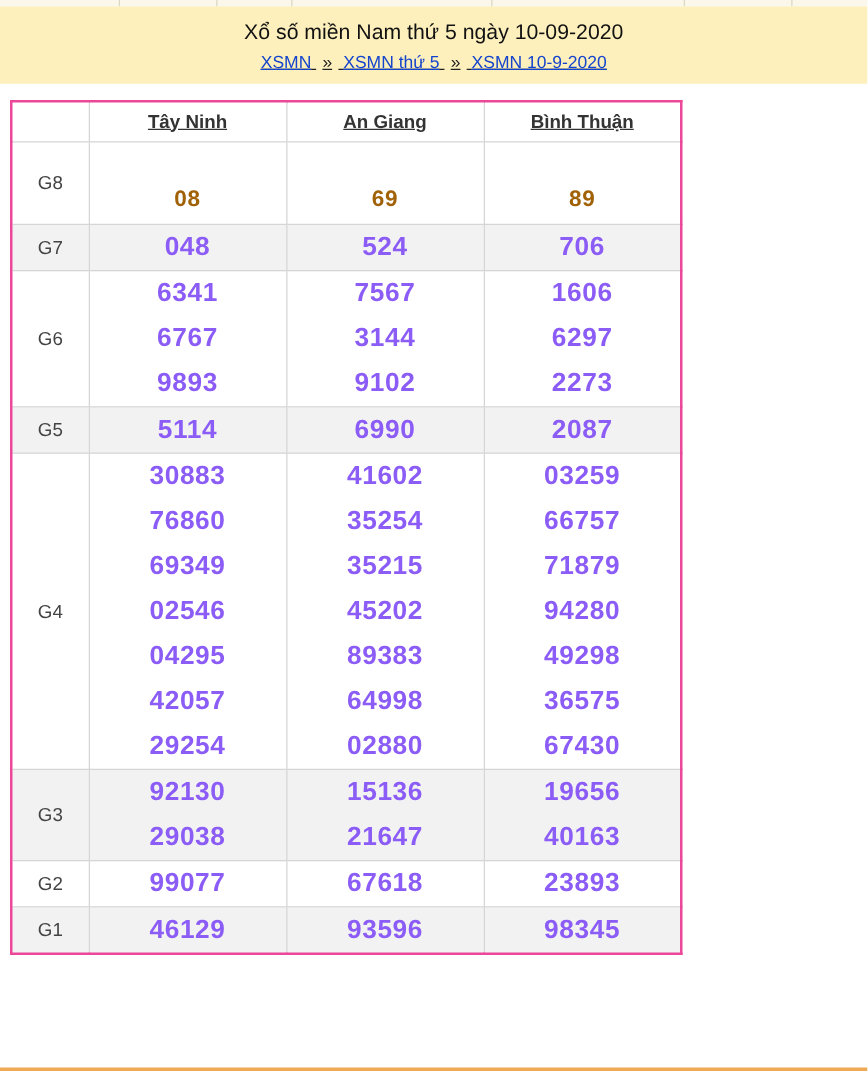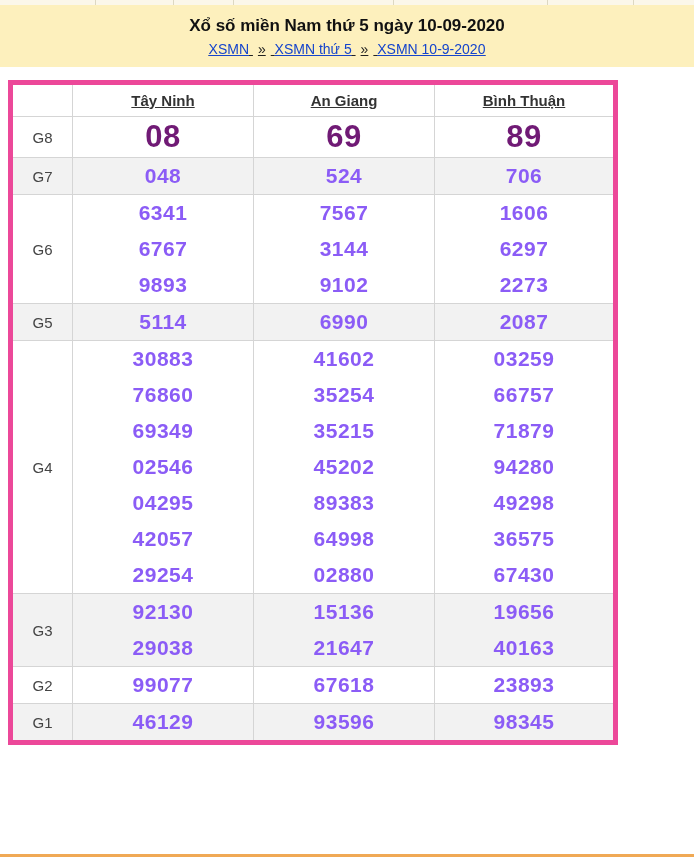--- a/index.html
+++ b/index.html
@@ -6,45 +6,45 @@
   body{
     width:694px;height:857px;overflow:hidden;background:#ffffff;
     font-family:"Liberation Sans","DejaVu Sans",sans-serif;
     position:relative;
   }
   
   .top-strip{height:5px;background:#fbf7ea;position:relative;}
   .top-strip .tab-div{position:absolute;top:0;width:1px;height:5px;background:#ddd8c2;}
   
   .banner{background:#fdf0bd;padding:11px 6px 9px;text-align:center;}
-  .page-title{font-size:17px;font-weight:bold;color:#111;line-height:20px;}
+  .page-title{font-size:17px;font-weight:normal;color:#111;line-height:20px;}
   .breadcrumb{margin-top:5px;font-size:14px;color:#222;line-height:17px;text-decoration:underline;}
   .breadcrumb a{color:#1544cc;text-decoration:underline;cursor:pointer;}
   .breadcrumb .sep{color:#222;margin:0 5px;}
   
   table.results{
-    width:610px;margin:13px 8px 0;border-collapse:collapse;
-    border:5px solid #ec4899;table-layout:fixed;background:#fff;
+    width:538px;margin:13px 8px 0;border-collapse:collapse;
+    border:2px solid #ec4899;table-layout:fixed;background:#fff;
   }
   table.results th, table.results td{border:1px solid #d5d5d5;padding:0;}
   table.results th{height:31px;background:#fff;}
   .province{
     font-size:15px;font-weight:bold;color:#333;text-decoration:underline;cursor:pointer;
   }
   col.c-label{width:62px;}
   td.label-cell{
     text-align:center;font-size:15px;color:#444;font-weight:normal;
   }
   tr.alt td{background:#f2f2f2;}
   td.values{text-align:center;padding:4px 0;}
   .num{
     font-weight:bold;font-size:21px;line-height:36px;color:#8b5cf6;
     letter-spacing:0.5px;
   }
-  .num.red{color:#701a75;font-size:31px;line-height:40px;}
+  .num.red{color:#a16207;font-size:18px;line-height:40px;margin-top:25px;}
   .num.jackpot{color:#ee1c25;font-size:30px;line-height:44px;letter-spacing:1px;}
   
   .bottom-bar{position:absolute;left:0;bottom:0;width:694px;height:3px;background:#f0a955;}
 </style>
 </head>
 <body>
 
 <div class="top-strip">
   <span class="tab-div" style="left:95px"></span>
   <span class="tab-div" style="left:173px"></span>

